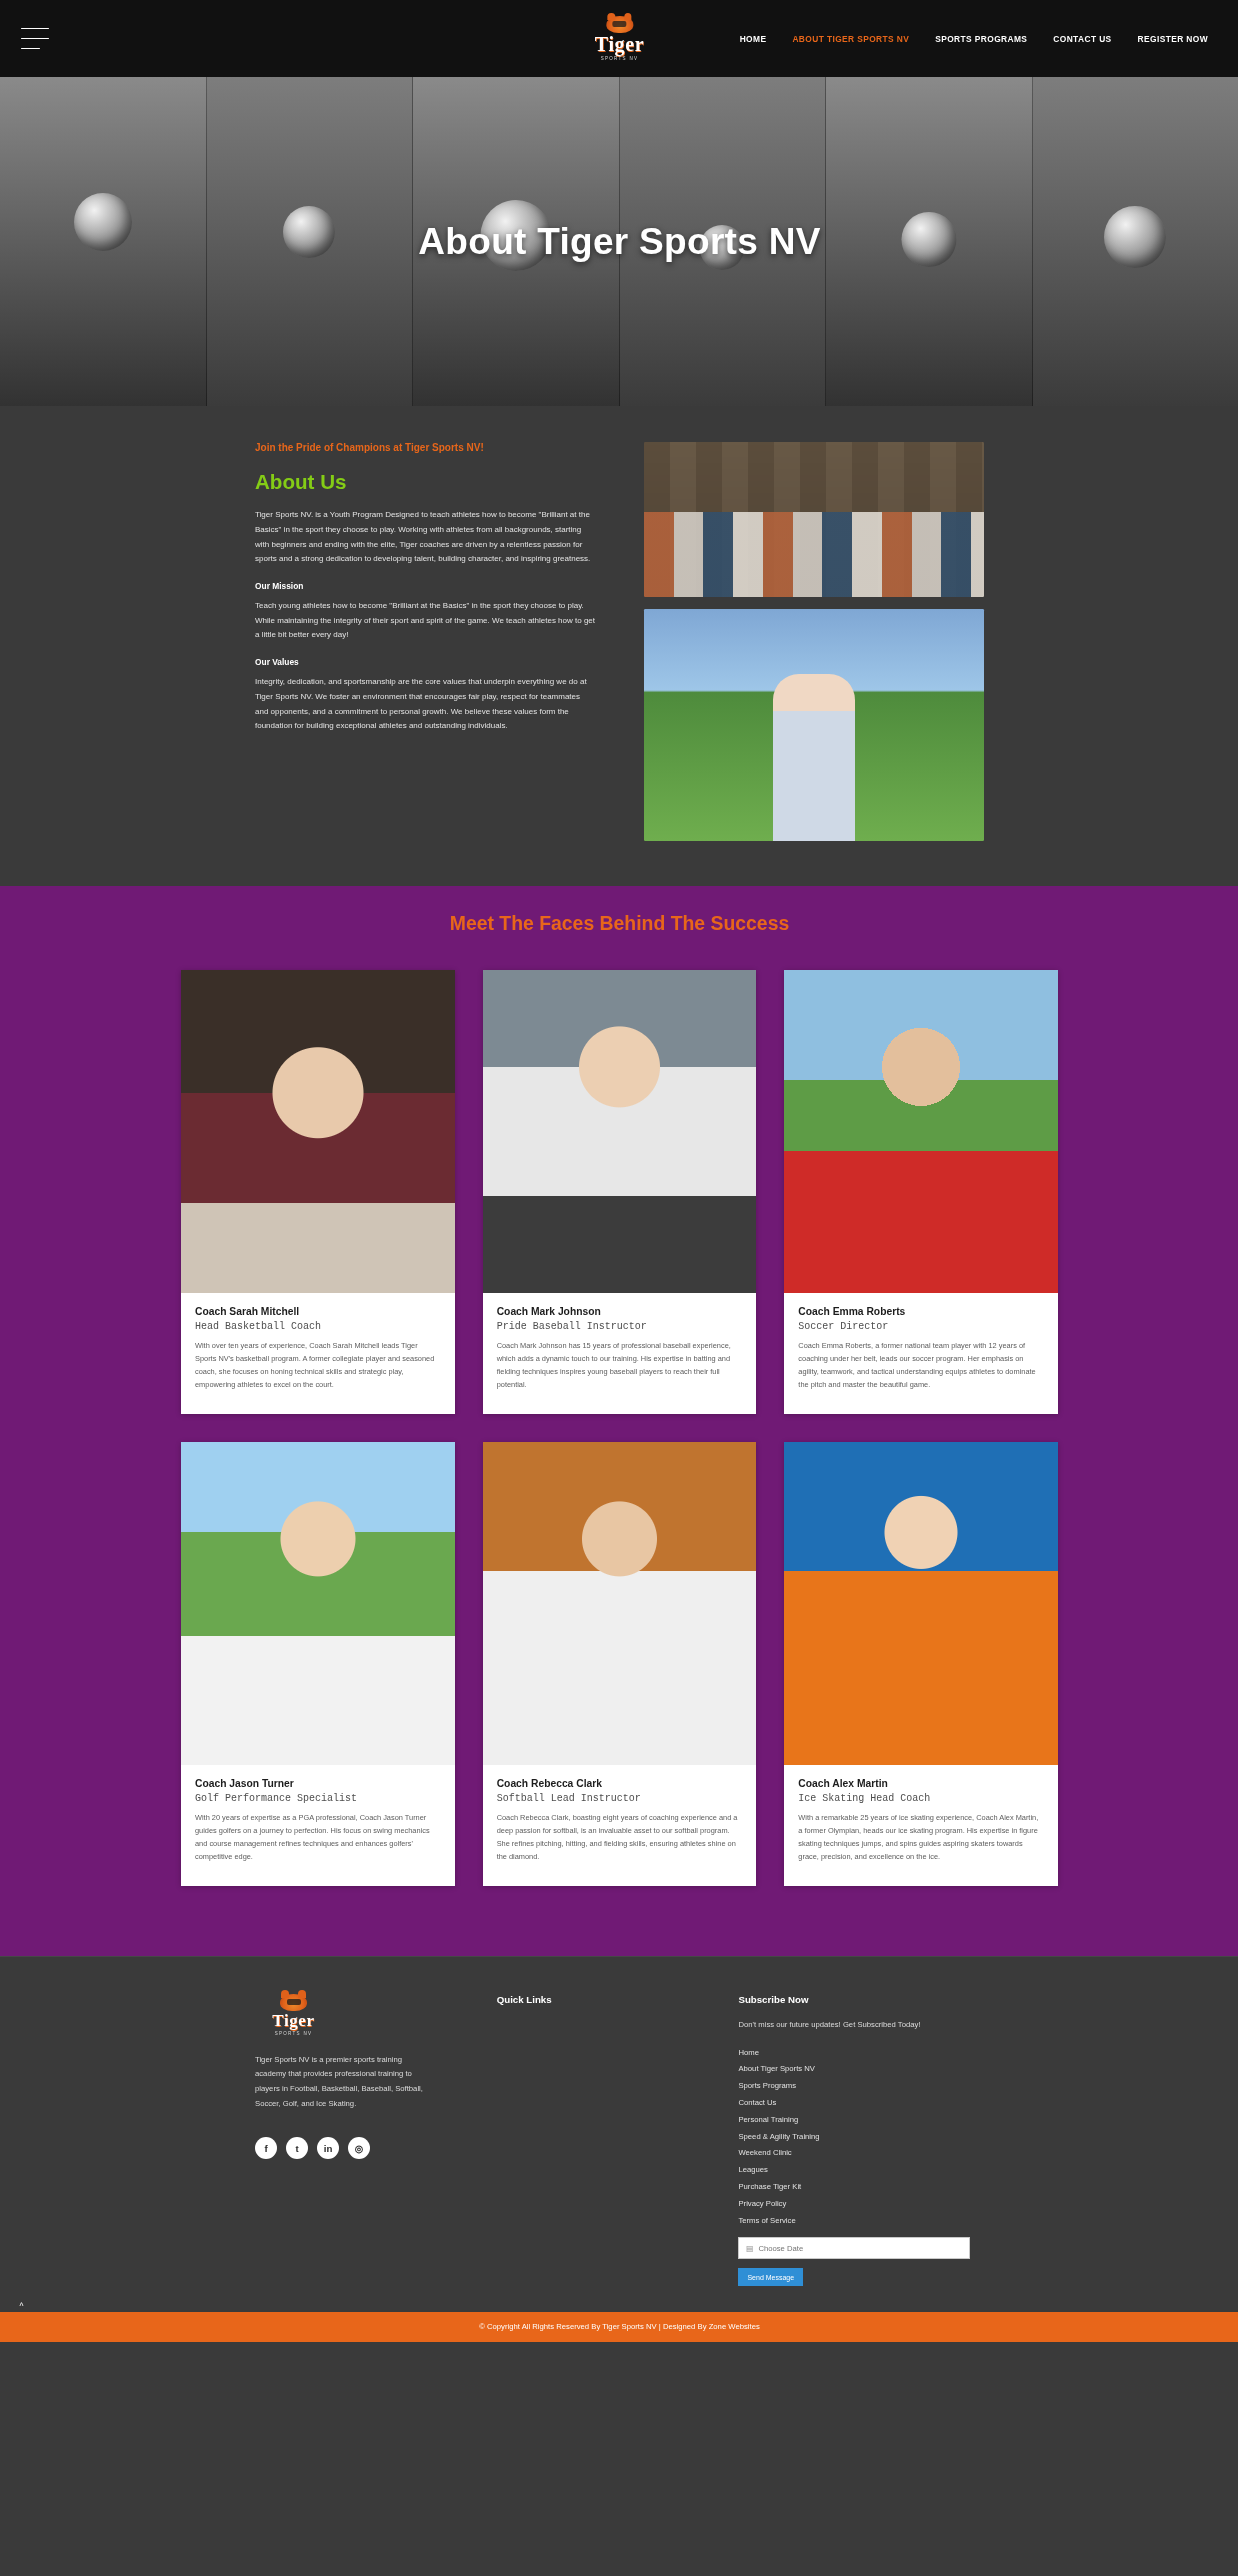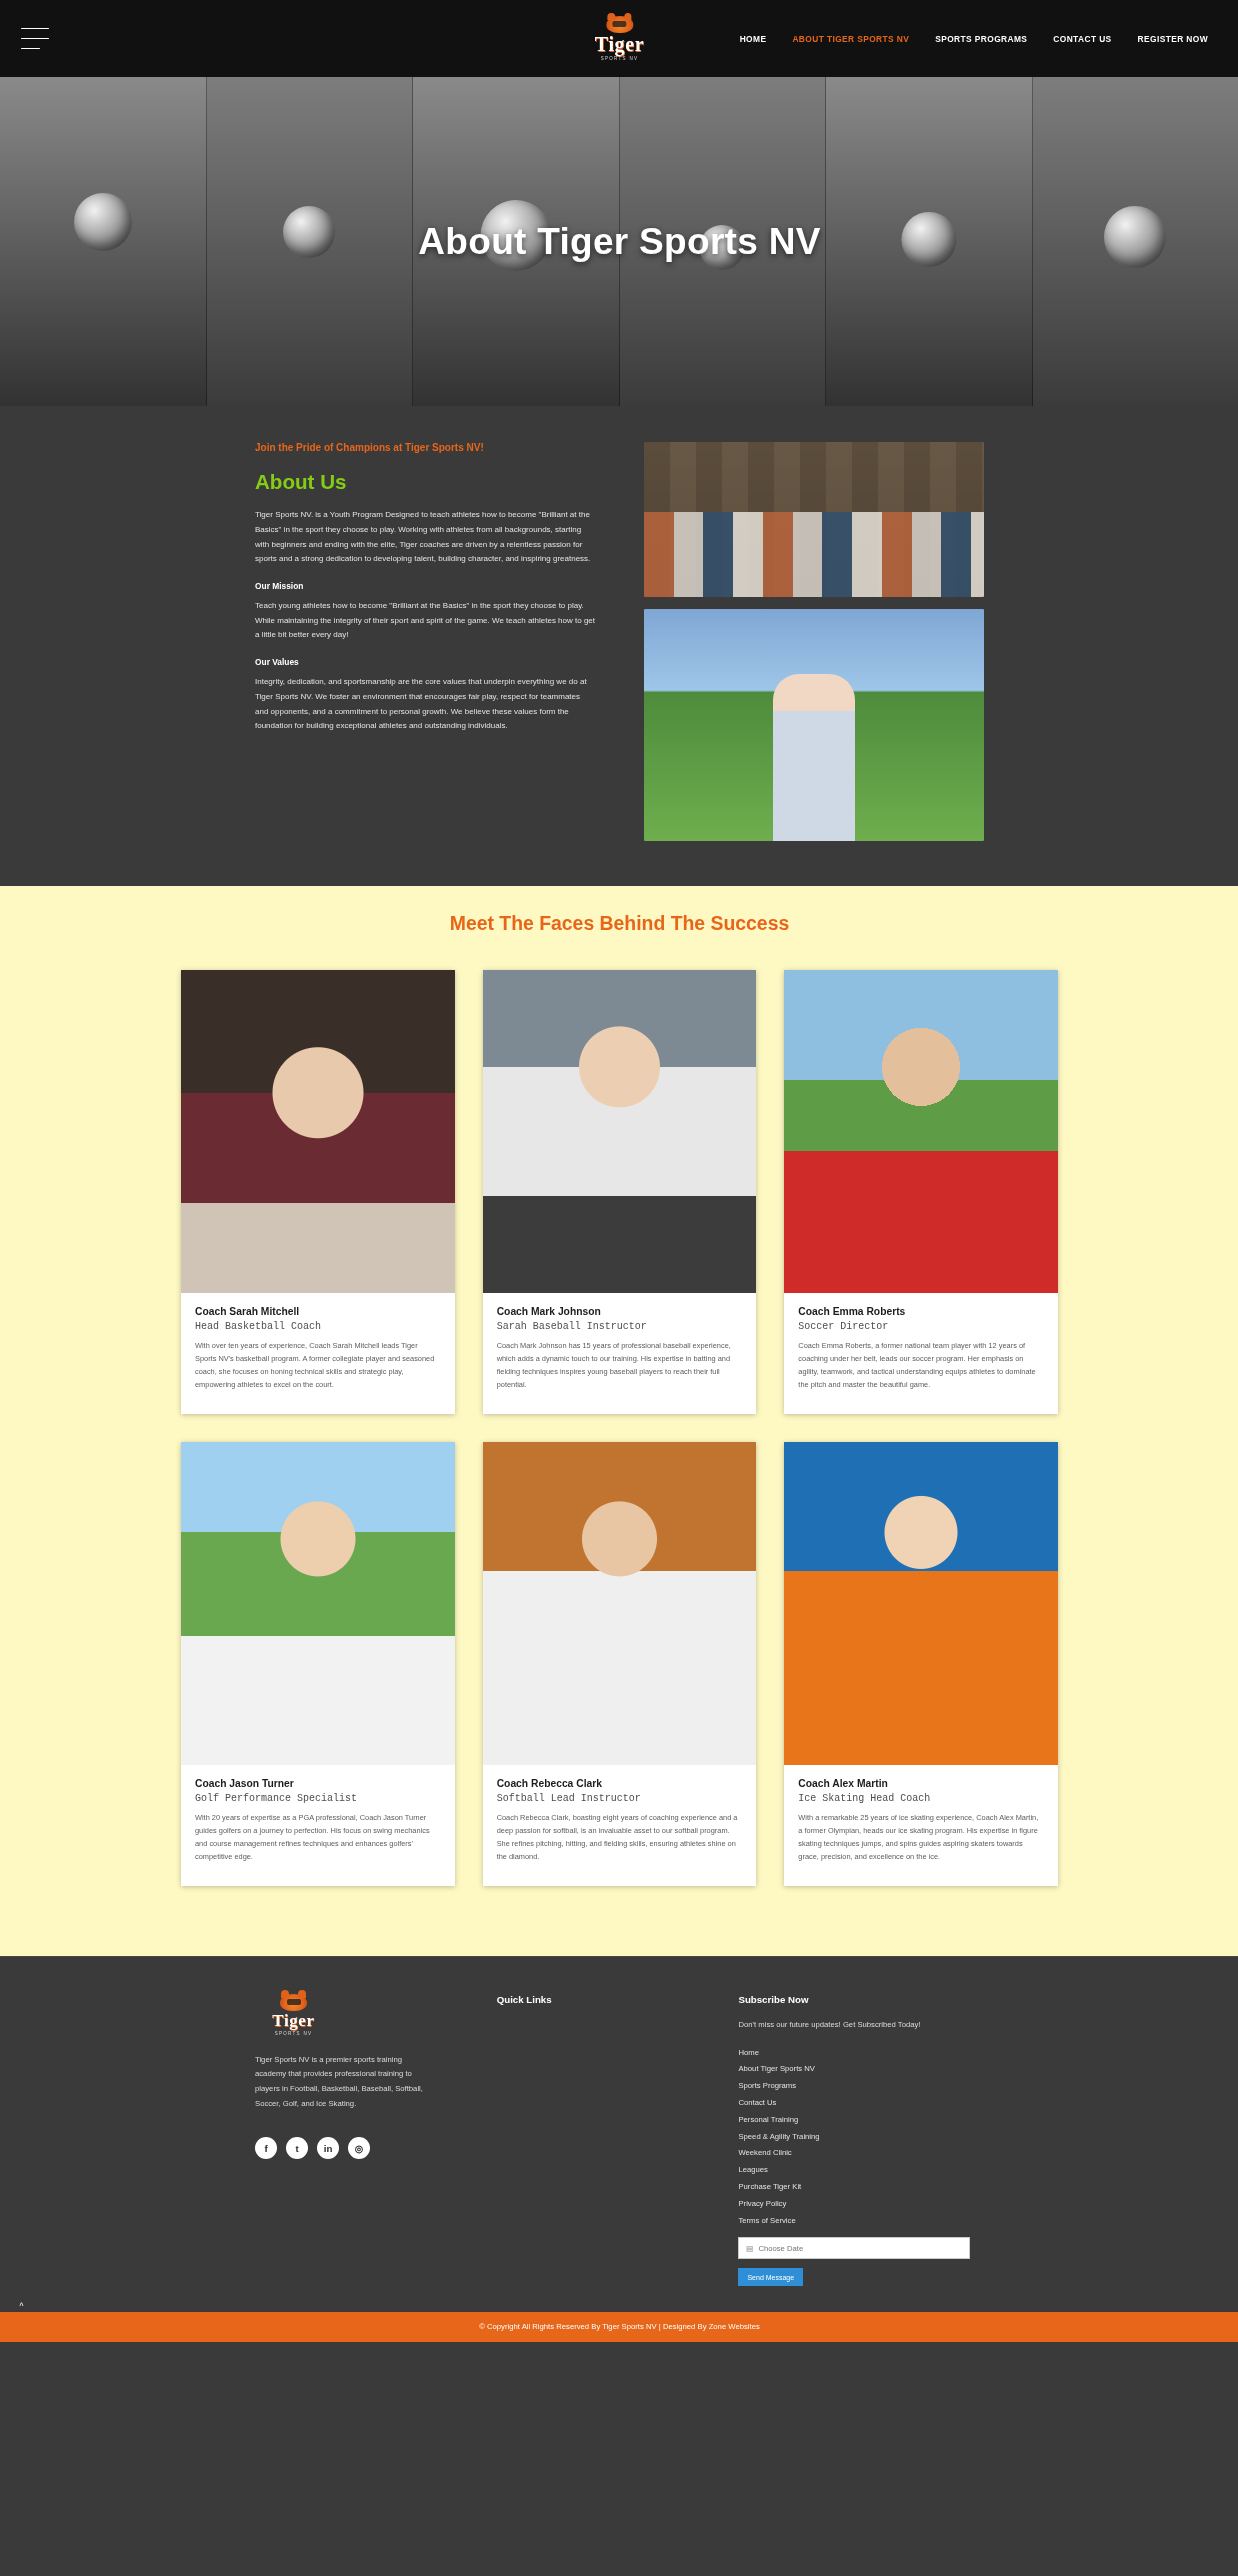--- a/index.html
+++ b/index.html
@@ -219,21 +219,21 @@
   }
   .photo-coach:after{
     content:"";
     position:absolute; left:38%; bottom:0; width: 24%; height: 72%;
     background: linear-gradient(180deg,#f0d8c4 0 22%, #cfd9e6 22% 100%);
     border-radius: 26px 26px 0 0;
   }
 
   
   .team {
-    background: #fef9c3;
+    background: #701a75;
     padding: 26px 0 58px 0;
   }
   .team-title {
     text-align: center;
     color: #e8661a;
     font-size: 19.4px;
     font-weight: bold;
     margin-bottom: 35px;
   }
   .grid {
@@ -487,21 +487,21 @@
         <div class="card-name">Coach Sarah Mitchell</div>
         <div class="card-role">Head Basketball Coach</div>
         <div class="card-desc">With over ten years of experience, Coach Sarah Mitchell leads Tiger Sports NV's basketball program. A former collegiate player and seasoned coach, she focuses on honing technical skills and strategic play, empowering athletes to excel on the court.</div>
       </div>
     </div>
 
     <div class="card">
       <div class="card-img img-mark"></div>
       <div class="card-body">
         <div class="card-name">Coach Mark Johnson</div>
-        <div class="card-role">Sarah Baseball Instructor</div>
+        <div class="card-role">Pride Baseball Instructor</div>
         <div class="card-desc">Coach Mark Johnson has 15 years of professional baseball experience, which adds a dynamic touch to our training. His expertise in batting and fielding techniques inspires young baseball players to reach their full potential.</div>
       </div>
     </div>
 
     <div class="card">
       <div class="card-img img-emma"></div>
       <div class="card-body">
         <div class="card-name">Coach Emma Roberts</div>
         <div class="card-role">Soccer Director</div>
         <div class="card-desc">Coach Emma Roberts, a former national team player with 12 years of coaching under her belt, leads our soccer program. Her emphasis on agility, teamwork, and tactical understanding equips athletes to dominate the pitch and master the beautiful game.</div>

